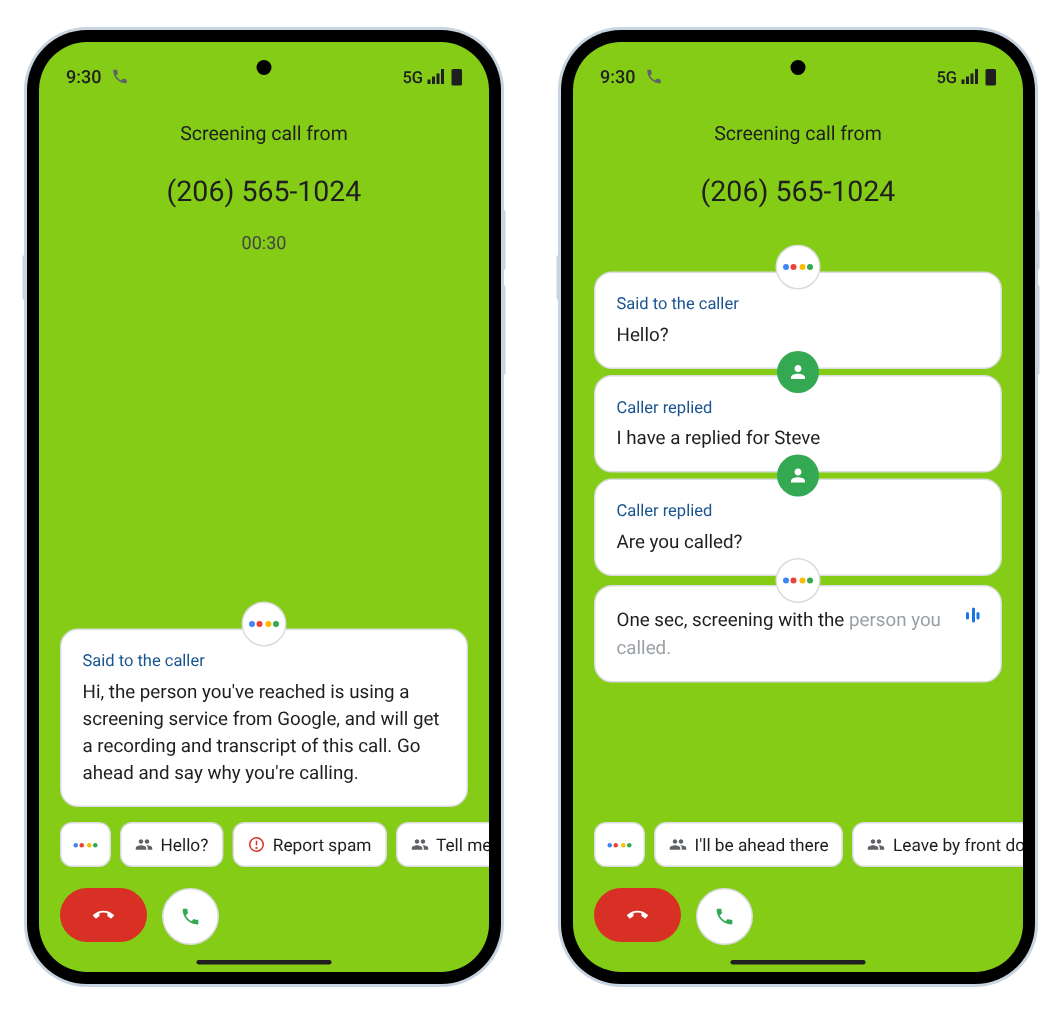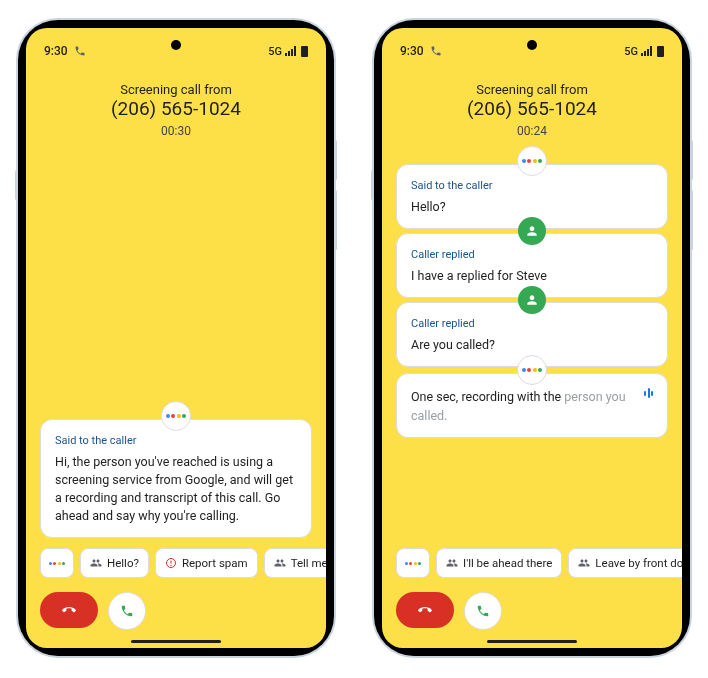--- a/index.html
+++ b/index.html
@@ -17,22 +17,22 @@
     height: 620px;
     background: #000;
     border-radius: 40px;
     padding: 8px;
     position: relative;
     box-shadow: 0 0 0 2px #c8d4e0;
   }
   .screen {
     width: 100%;
     height: 100%;
-    background: #fde047;
-    border-radius: 21px;
+    background: #84cc16;
+    border-radius: 32px;
     overflow: hidden;
     display: flex;
     flex-direction: column;
     position: relative;
   }
   .notch {
     position: absolute;
     top: 12px;
     left: 50%;
     transform: translateX(-50%);
@@ -72,22 +72,22 @@
     width: 7px;
     height: 11px;
     background: #1f1f1f;
     border-radius: 1px;
     margin-left: 2px;
   }
   .header {
     text-align: center;
     padding: 18px 0 8px 0;
   }
-  .header-title { font-size: 13px; color: #1f1f1f; margin-bottom: 0; }
-  .header-number { font-size: 19px; color: #1f1f1f; font-weight: 400; margin-bottom: 4px; }
+  .header-title { font-size: 13px; color: #1f1f1f; margin-bottom: 19px; }
+  .header-number { font-size: 19px; color: #1f1f1f; font-weight: 400; margin-bottom: 16px; }
   .header-timer { font-size: 12px; color: #444; }
   .content {
     flex: 1;
     overflow: hidden;
     padding: 0 14px;
     display: flex;
     flex-direction: column;
   }
   .content.bottom { justify-content: flex-end; }
   .assistant-badge {
@@ -354,21 +354,20 @@
             <span></span>
             <span></span>
           </div>
         <div class="battery"></div>
       </div>
     </div>
 
     <div class="header">
       <div class="header-title">Screening call from</div>
       <div class="header-number">(206) 565-1024</div>
-      <div class="header-timer">00:24</div>
     </div>
 
     <div class="content">
       <div class="assistant-badge" style="margin-top:0">
         <div class="assistant-dots">
             <span></span>
             <span></span>
             <span></span>
             <span></span>
           </div>
@@ -405,21 +404,21 @@
             <span></span>
             <span></span>
           </div>
       </div>
       <div class="card compact-card">
         <div class="sound-icon">
             <span></span>
             <span></span>
             <span></span>
           </div>
-        <div class="card-text"><span>One sec, recording with the </span><span class="faded">person you called.</span></div>
+        <div class="card-text"><span>One sec, screening with the </span><span class="faded">person you called.</span></div>
       </div>
     </div>
 
     <div class="chips-row">
       <div class="chip">
         <div class="chip-icon-assist">
             <div class="assistant-dots">
               <span></span>
               <span></span>
               <span></span>

